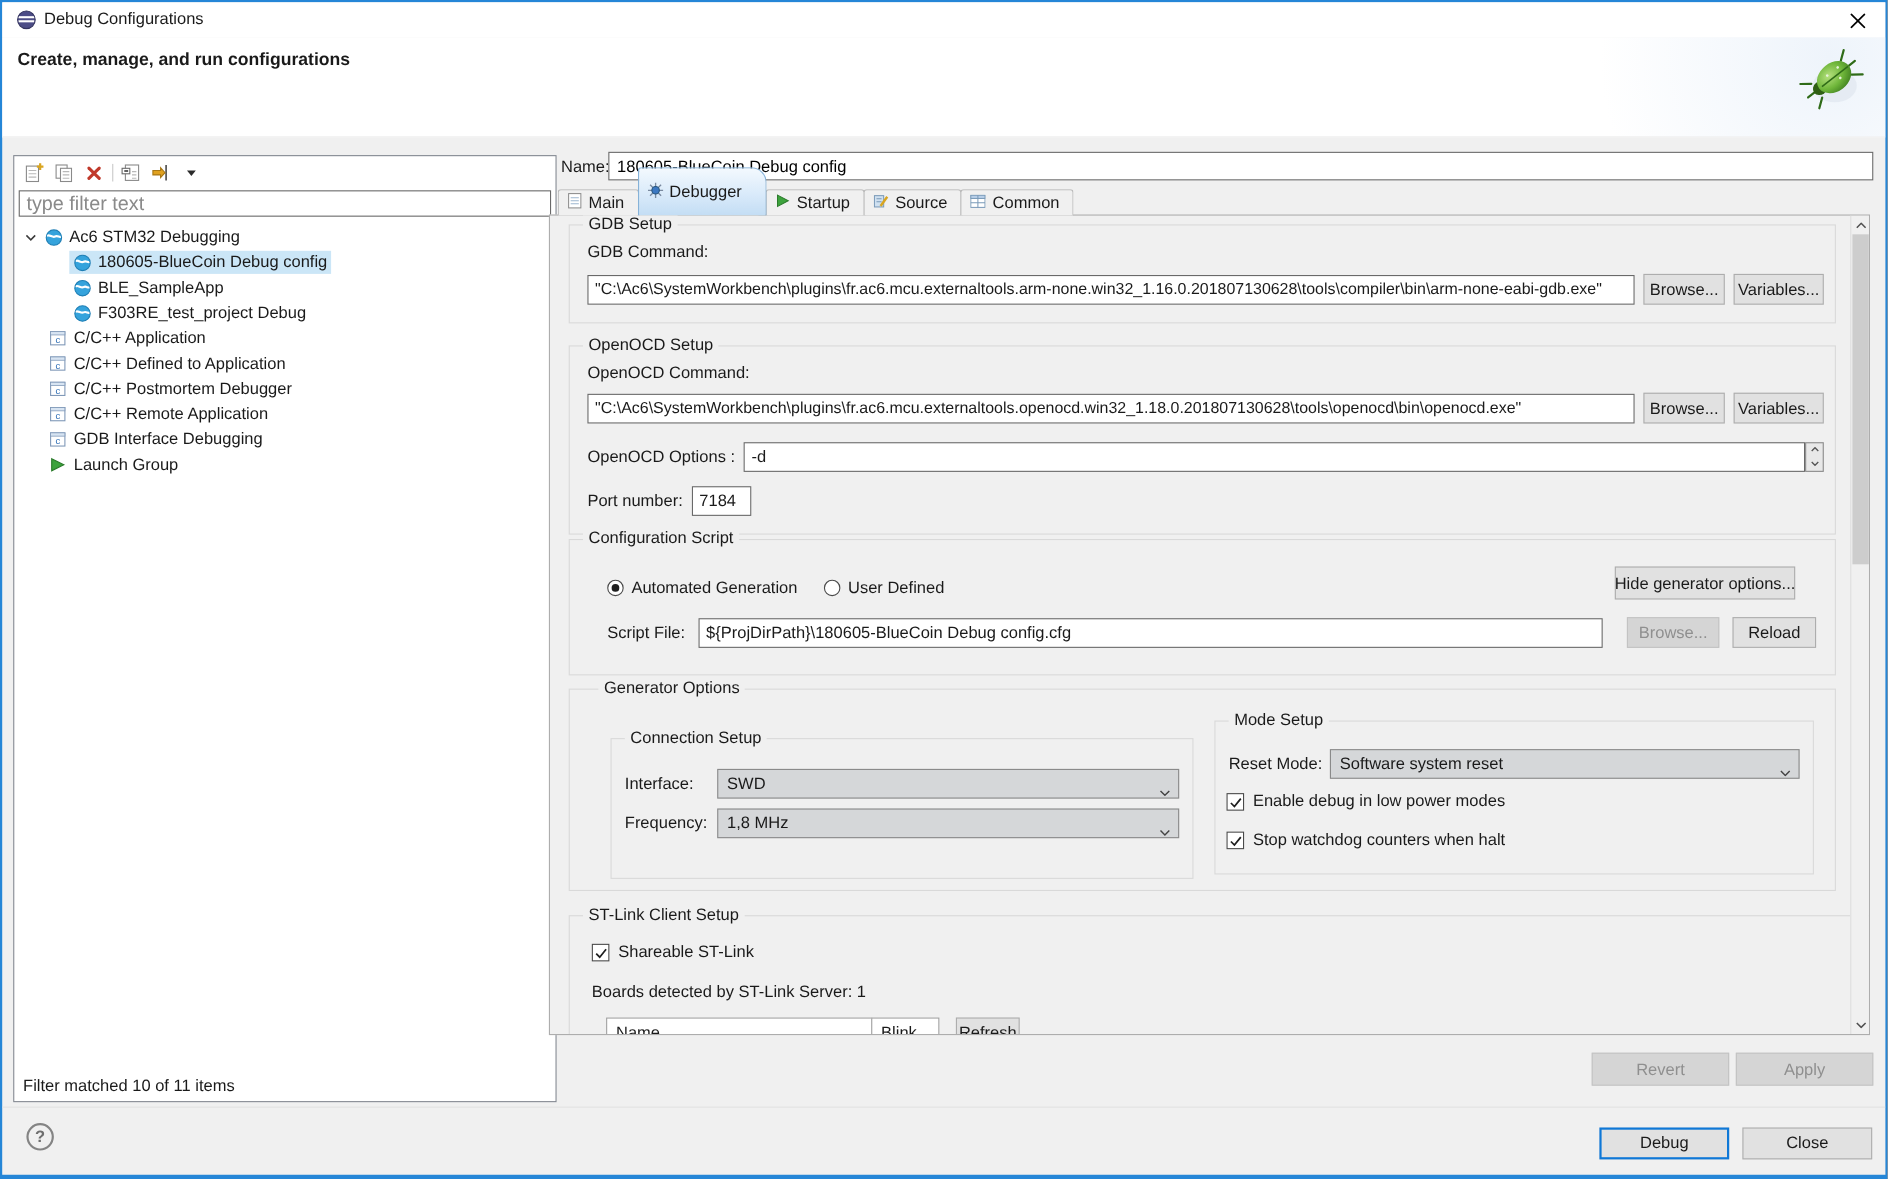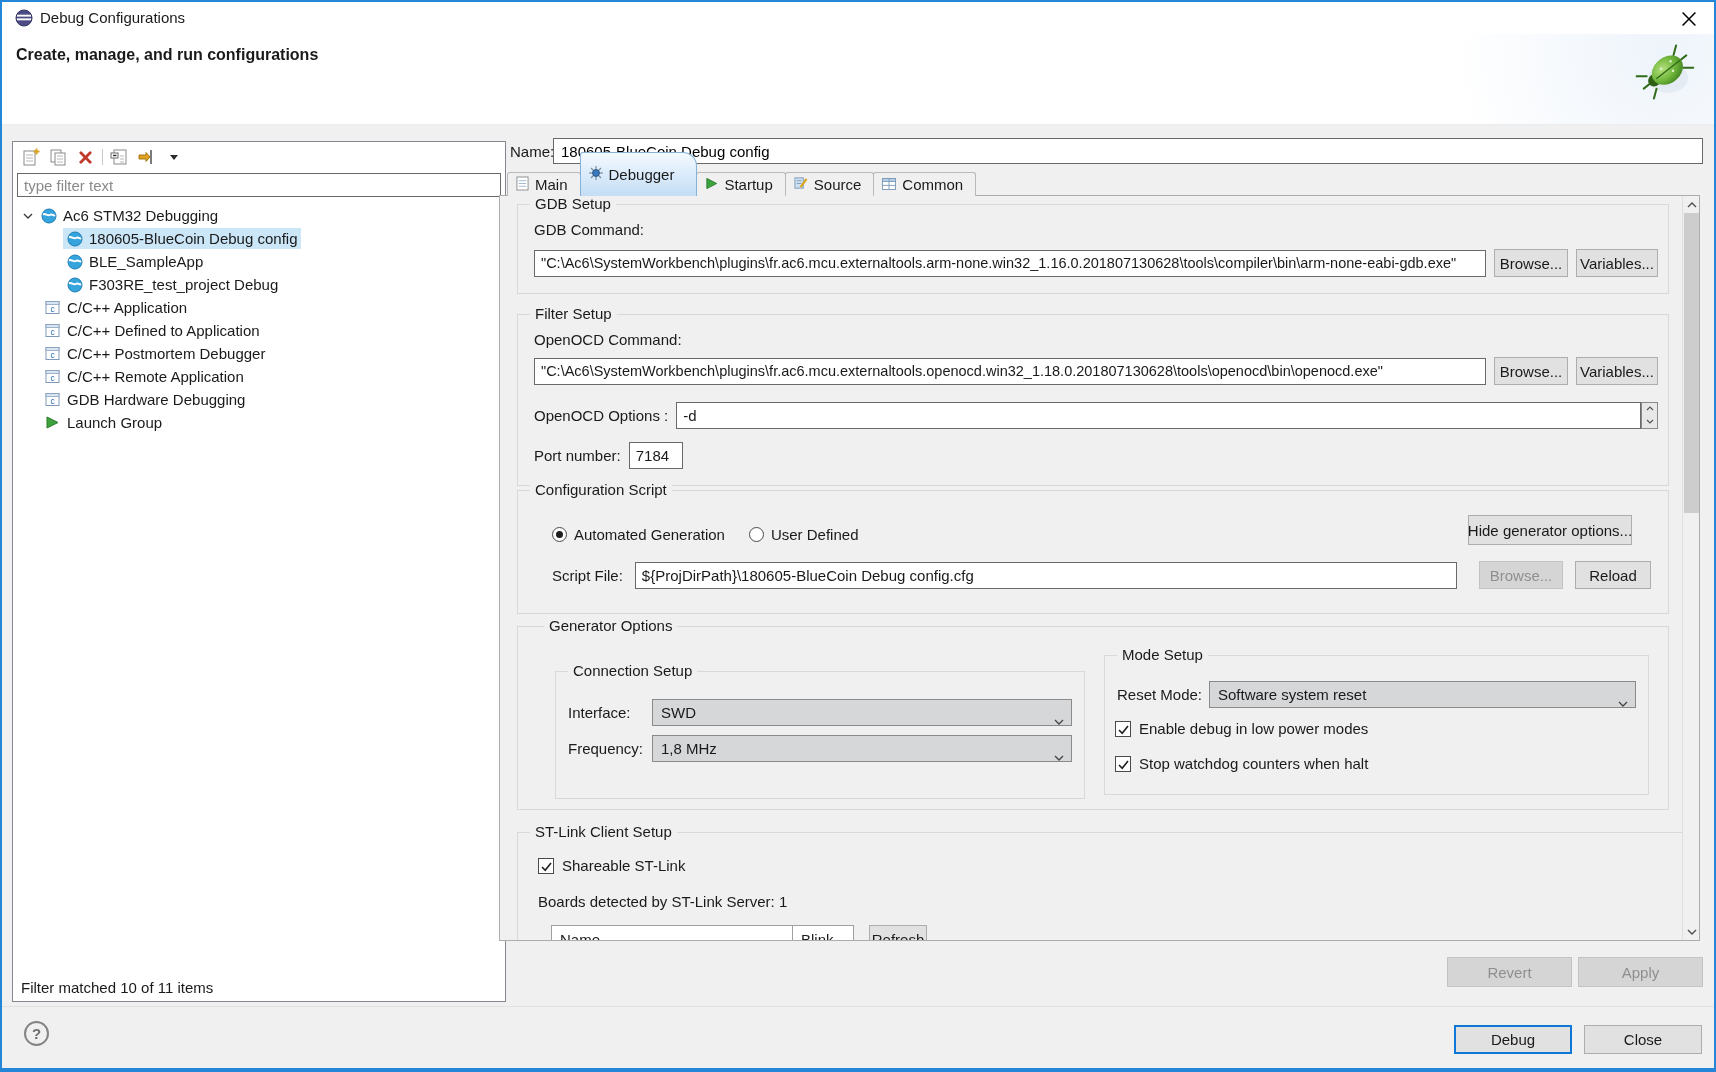--- a/index.html
+++ b/index.html
@@ -20,21 +20,21 @@
      background:radial-gradient(circle at 85% 20%, #eef4fb 0%, rgba(255,255,255,0) 70%);}
   .banner .hdr{position:absolute;left:14px;top:12px;font-size:16px;font-weight:bold;}
   .banner .bug{position:absolute;right:18px;top:8px;width:62px;height:62px;z-index:2;}
   
   .left-panel{position:absolute;left:10px;top:139px;width:494px;height:861px;background:#fff;border:1px solid #828790;}
   .lp-toolbar{position:absolute;left:4px;top:3px;height:24px;display:flex;align-items:center;gap:7px;padding-left:4px;}
   .tbtn{width:20px;height:20px;display:flex;align-items:center;justify-content:center;}
   .tsep{width:1px;height:16px;background:#c9c9c9;}
   .caret-down{width:0;height:0;border-left:4px solid transparent;border-right:4px solid transparent;border-top:5px solid #2b2b2b;}
   .filter-input{position:absolute;left:4px;top:31px;width:484px;height:24px;border:1px solid #696969;background:#fff;
-     font-family:"Liberation Sans",sans-serif;font-size:15px;padding:0 6px;color:#1a1a1a;}
+     font-family:"Liberation Sans",sans-serif;font-size:18px;padding:0 6px;color:#1a1a1a;}
   .filter-input::placeholder{color:#8a8a8a;}
   .tree{position:absolute;left:0;top:62px;right:0;bottom:30px;overflow:hidden;}
   .trow{height:23px;display:flex;align-items:center;white-space:nowrap;}
   .trow .chev{width:14px;margin-left:10px;display:flex;align-items:center;}
   .lvl0{padding-left:28px;}
   .lvl0.haschev{padding-left:0;}
   .lvl1{padding-left:50px;}
   .rowc{display:inline-flex;align-items:center;gap:6px;padding:2px 4px;}
   .rowc.sel{background:#cbe6f7;}
   .ticon{width:16px;height:16px;flex:0 0 auto;display:flex;}
@@ -304,21 +304,21 @@
       </div>
       <div class="trow lvl0">
         <span class="rowc">
             <span class="ticon">
           <svg viewBox="0 0 15 15" width="15" height="15">
                 <rect x="1" y="1.5" width="13" height="12" fill="#fff" stroke="#8099b8"></rect>
                 <rect x="1" y="1.5" width="13" height="3" fill="#d7e4f2" stroke="#8099b8" stroke-width="0.7"></rect>
                 <text x="7.5" y="12" font-size="8.5" fill="#2d6db5" text-anchor="middle" font-family="Liberation Sans, sans-serif">c</text>
               </svg>
         </span>
-            <span>GDB Hardware Debugging</span>
+            <span>GDB Interface Debugging</span>
           </span>
       </div>
       <div class="trow lvl0">
         <span class="rowc">
             <span class="ticon">
           <svg viewBox="0 0 15 15" width="15" height="15">
                 <path d="M2 2 L13 7.5 L2 13 Z" fill="#3da33d" stroke="#2a7a2a"></path>
               </svg>
         </span>
             <span>Launch Group</span>
@@ -396,21 +396,21 @@
       <span class="grp-label">GDB Setup</span>
       <span class="flabel" style="position:absolute;left:16px;top:16px">GDB Command:</span>
       <div class="frow" style="left:16px;right:10px;top:44px;height:28px">
         <input class="tinput grow" type="text" value="&quot;C:\Ac6\SystemWorkbench\plugins\fr.ac6.mcu.externaltools.arm-none.win32_1.16.0.201807130628\tools\compiler\bin\arm-none-eabi-gdb.exe&quot;" style="">
         <div class="btn" style="width:74px">Browse...</div>
         <div class="btn" style="width:82px">Variables...</div>
       </div>
     </div>
 
     <div class="grp" style="left:17px;top:118px;width:1152px;height:172px">
-      <span class="grp-label">Filter Setup</span>
+      <span class="grp-label">OpenOCD Setup</span>
       <span class="flabel" style="position:absolute;left:16px;top:16px">OpenOCD Command:</span>
       <div class="frow" style="left:16px;right:10px;top:42px;height:28px">
         <input class="tinput grow" type="text" value="&quot;C:\Ac6\SystemWorkbench\plugins\fr.ac6.mcu.externaltools.openocd.win32_1.18.0.201807130628\tools\openocd\bin\openocd.exe&quot;" style="">
         <div class="btn" style="width:74px">Browse...</div>
         <div class="btn" style="width:82px">Variables...</div>
       </div>
       <div class="frow" style="left:16px;right:10px;top:86px;height:28px">
         <span class="flabel">OpenOCD Options :</span>
         <input class="tinput grow" type="text" style="font-size: 15px;" value="-d">
         <div class="spinner" style="margin-left:-8px">

